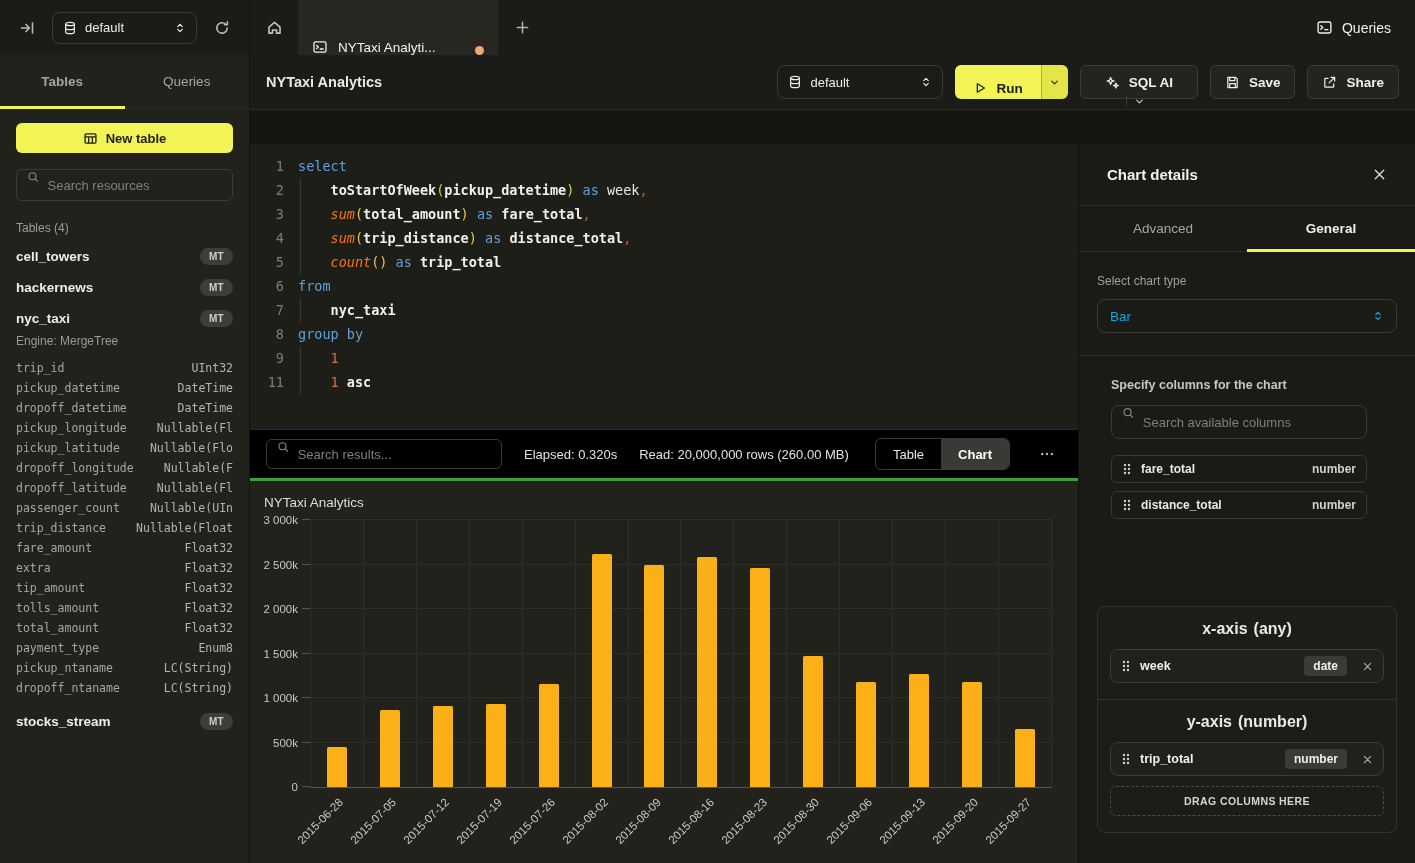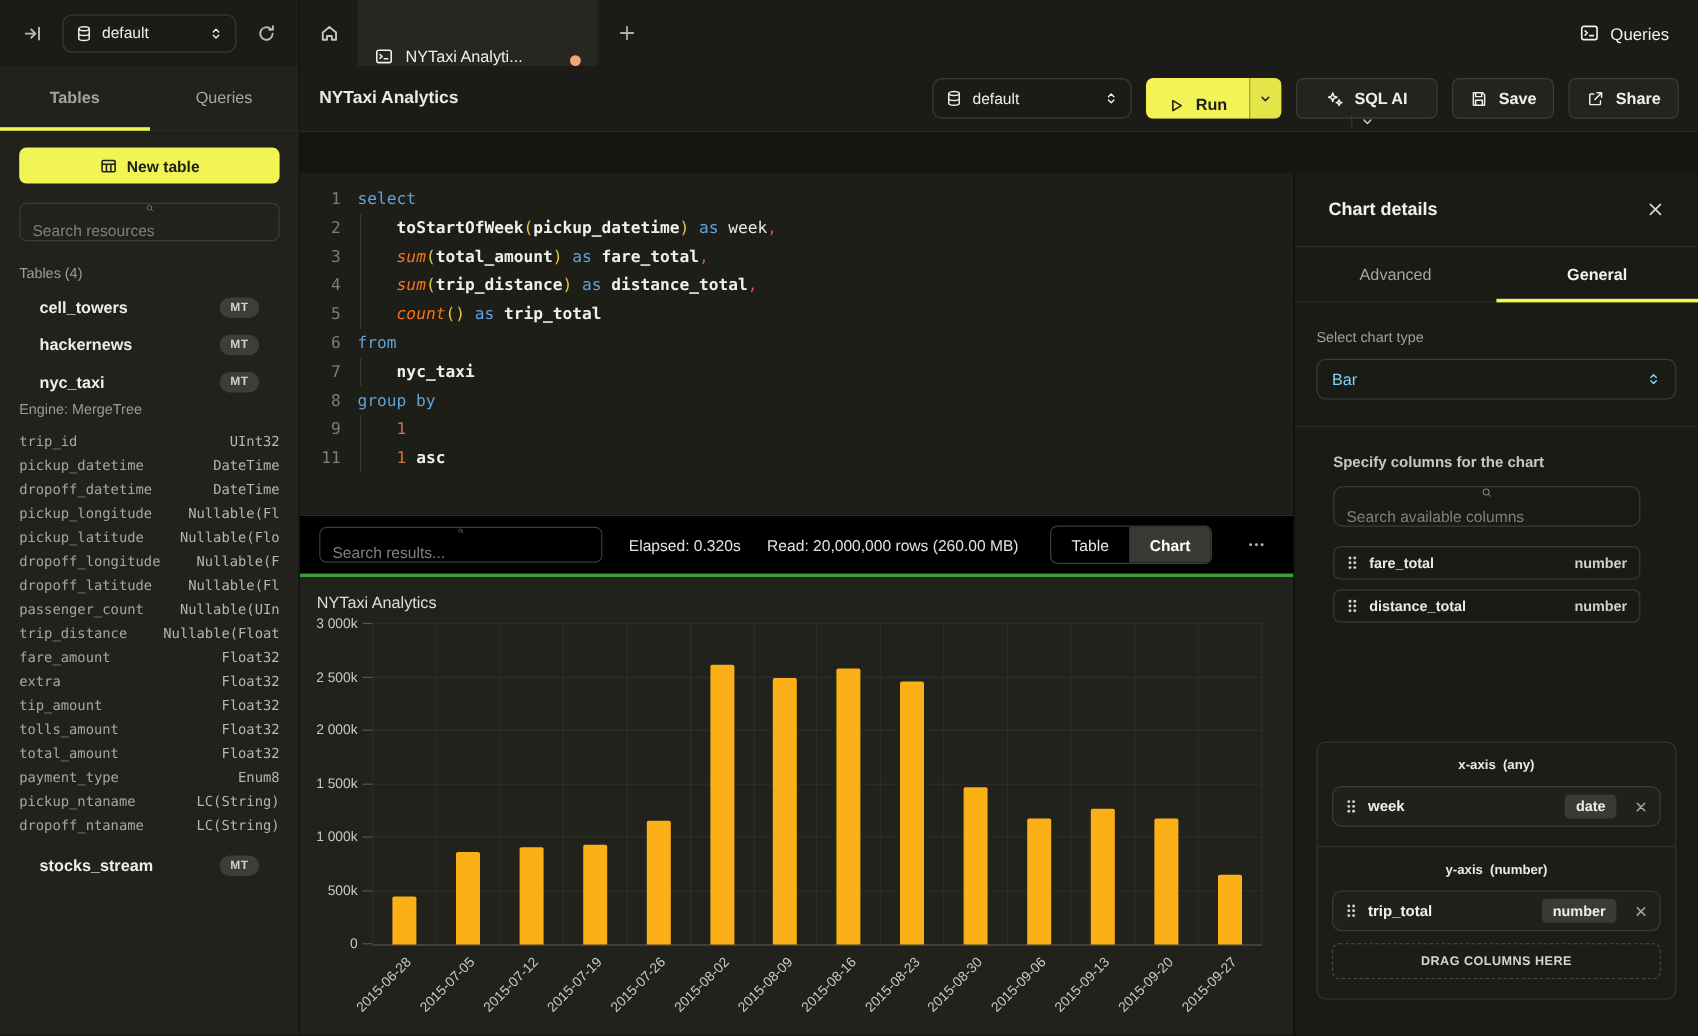--- a/index.html
+++ b/index.html
@@ -33,42 +33,42 @@
   
   .body{ flex:1; display:flex; min-height:0; }
 
   
   .sidebar{ width:250px; flex:0 0 250px; background:#21221c; border-right:1px solid #121309; display:flex; flex-direction:column; }
   .side-tabs{ height:54px; flex:0 0 54px; display:flex; border-bottom:1px solid var(--border-soft); }
   .side-tab{ flex:1; display:flex; align-items:center; justify-content:center; font-size:13.5px; color:#a4a79e; position:relative; cursor:pointer; }
   .side-tab.active{ color:#a3a3a3; font-weight:700; }
   .side-tab.active::after{ content:""; position:absolute; left:0; right:0; bottom:-1px; height:3px; background:var(--yellow); }
   .new-table-btn{ margin:14px 16px 0; height:30px; background:var(--yellow); color:#20211a; border:none; border-radius:6px; font-family:inherit; font-size:13px; font-weight:700; display:flex; align-items:center; justify-content:center; gap:8px; cursor:pointer; }
-  .search-input{ margin:16px 16px 0; height:32px; border:1px solid var(--border); border-radius:6px; display:flex; align-items:center; gap:8px; padding:0 10px; color:var(--txt3);flex-direction:column; }
+  .search-input{ margin:16px 16px 0; height:32px; border:1px solid var(--border); border-radius:6px; display:flex; gap:8px; padding:0 10px; color:var(--txt3); }
   .search-input input{ background:transparent; border:none; outline:none; color:#d7d8d2; font-family:inherit; font-size:13px; width:100%; }
   .search-input input::placeholder{ color:var(--txt3); }
   .side-scroll{ flex:1; overflow:hidden; padding-bottom:10px; }
   .section-label{ margin:20px 16px 6px; font-size:12px; color:#9b9e95; }
-  .table-row{ display:flex; align-items:center; padding:7px 33px; cursor:pointer; }
+  .table-row{ display:flex; align-items:center; padding:7px 16px; cursor:pointer; }
   .table-row .tname{ font-size:13.5px; font-weight:700; color:#edeee9; }
   .badge{ margin-left:auto; background:#3d3e3a; color:#cdcfc9; font-size:10px; font-weight:700; border-radius:9px; padding:3px 9px; letter-spacing:.3px; }
   .engine-line{ padding:0 16px 4px; font-size:12px; color:#999c93; }
   .cols{ padding:6px 16px 8px; font-family:"DejaVu Sans Mono", monospace; font-size:11.5px; line-height:20px; }
   .col-row{ display:flex; white-space:nowrap; overflow:hidden; }
   .col-row .cname{ color:#a5a89f; }
   .col-row .ctype{ margin-left:auto; padding-left:8px; color:#b3b6ad; overflow:hidden; }
 
   
   .right-part{ flex:1; display:flex; flex-direction:column; min-width:0;gap:34px; }
   .title-row{ height:55px; flex:0 0 55px; background:#1b1c17; border-bottom:1px solid var(--border-soft); display:flex; align-items:center; padding:0 16px; }
   .page-title{ font-size:14.5px; font-weight:700; color:#e9eae6; }
   .toolbar{ margin-left:auto; display:flex; align-items:center; gap:12px; }
   .tb-select{ width:166px; height:34px; }
   .run-btn{ height:34px; display:flex; align-items:stretch; border-radius:6px; overflow:hidden; cursor:pointer; }
-  .run-main{ background:var(--yellow); color:#1e1f1a; display:flex; align-items:flex-end; gap:9px; padding:4px 18px; font-size:13.5px; font-weight:700; }
+  .run-main{ background:var(--yellow); color:#1e1f1a; display:flex; align-items:flex-start; gap:9px; padding:16px 18px; font-size:13.5px; font-weight:700; }
   .run-caret{ background:#e4e549; display:flex; align-items:center; justify-content:center; width:27px; color:#2a2b20; border-left:1px solid rgba(0,0,0,.22); }
   .ghost-btn{ height:34px; display:flex; align-items:center; gap:9px; padding:0 14px; background:#23241f; border:1px solid var(--border); border-radius:6px; color:#eff0eb; font-size:13.5px; font-weight:600; cursor:pointer; }
   .split-btn{ padding:11px;flex-direction:column; }
   .split-main{ display:flex; align-items:center; gap:9px; padding:0 13px; height:100%; }
   .split-caret{ width:26px; height:100%; display:flex; align-items:center; justify-content:center; border-left:1px solid var(--border); color:#c2c5bd; }
 
   
   .editor{ height:285px; flex:0 0 285px; background:#1d1e18; padding:10px 0 0 8px; font-family:"DejaVu Sans Mono", monospace; font-size:13.5px; line-height:24px; overflow:hidden; }
   .cl-row{ display:flex; }
   .cl-num{ width:26px; flex:0 0 26px; text-align:right; color:#7c7f77; margin-right:14px; user-select:none; }
@@ -104,33 +104,33 @@
   
   .panel{ width:337px; flex:0 0 337px; background:#1a1b15; border-left:1px solid #0f1008; display:flex; flex-direction:column; }
   .panel-header{ height:62px; flex:0 0 62px; display:flex; align-items:center; justify-content:space-between; padding:0 28px; border-bottom:1px solid var(--border-soft); }
   .panel-title{ font-size:15px; font-weight:700; color:#f2f3ee; }
   .panel-tabs{ height:46px; flex:0 0 46px; display:flex; border-bottom:1px solid var(--border-soft); }
   .panel-tab{ flex:1; display:flex; align-items:center; justify-content:center; font-size:13.5px; color:#a4a79e; position:relative; cursor:pointer; }
   .panel-tab.active{ color:#f0f1ec; font-weight:700; }
   .panel-tab.active::after{ content:""; position:absolute; left:0; right:0; bottom:-1px; height:3px; background:var(--yellow); }
   .p-section1{ padding:22px 18px 22px; border-bottom:1px solid var(--border-soft); }
   .p-label{ font-size:12px; color:#9ea198; margin-bottom:11px; }
-  .p-select{ height:34px; border:1px solid var(--border); border-radius:8px; display:flex; align-items:center; padding:0 12px; font-size:13.5px; color:#7dd3fc; cursor:pointer; }
+  .p-select{ height:34px; border:1px solid var(--border); border-radius:8px; display:flex; align-items:center; padding:0 12px; font-size:13.5px; color:#0ea5e9; cursor:pointer; }
   .p-select .grow{ flex:1; }
   .p-section2{ padding:22px 48px 14px 32px; }
   .p-label2{ font-size:12.5px; font-weight:700; color:#c6c8c1; margin-bottom:13px; }
   .p-search{ margin:0 0 16px; height:34px; border-radius:8px; }
   .chip{ height:28px; border:1px solid #393a34; border-radius:6px; display:flex; align-items:center; gap:9px; padding:0 10px; margin-bottom:8px; cursor:grab; }
   .chip .cname{ font-size:12px; font-weight:700; color:#e9eae5; }
   .chip .ctype{ margin-left:auto; font-size:12px; font-weight:600; color:#cfd1cb; }
   .spacer{ flex:1; }
   .axes-box{ margin:0 18px 30px; border:1px solid var(--panel-border); border-radius:8px; background:#1c1d17; }
   .axis-sec{ padding:13px 12px 16px; }
   .axis-sec + .axis-sec{ border-top:1px solid var(--panel-border); }
-  .axis-head{ text-align:center; font-size:11px; color:#e9eae5; margin-bottom:11px; }
+  .axis-head{ text-align:center; font-size:16px; color:#e9eae5; margin-bottom:11px; }
   .axis-head .ah-name{ font-weight:700; }
   .axis-head .ah-hint{ font-weight:600; margin-left:6px; }
   .axis-chip{ height:34px; background:#20211b; border:1px solid var(--border); border-radius:8px; display:flex; align-items:center; gap:9px; padding:0 10px; }
   .axis-chip .cname{ font-size:12.5px; font-weight:700; color:#eef0ea; }
   .axis-chip .cbadge{ margin-left:auto; background:#3a3b35; color:#edeee9; font-size:12px; font-weight:600; border-radius:4px; padding:3px 9px; }
   .axis-chip .x-ic{ margin-left:6px; color:#a9aca3; display:flex; cursor:pointer; }
   .dropzone{ margin-top:10px; height:30px; border:1px dashed #4a4b44; border-radius:6px; display:flex; align-items:center; justify-content:center; font-size:10.5px; font-weight:700; letter-spacing:.4px; color:#d5d6d0; }
   .drag-dots{ color:#d0d2cc; display:flex; flex:0 0 auto; }
   svg{ display:block; }
 </style>

